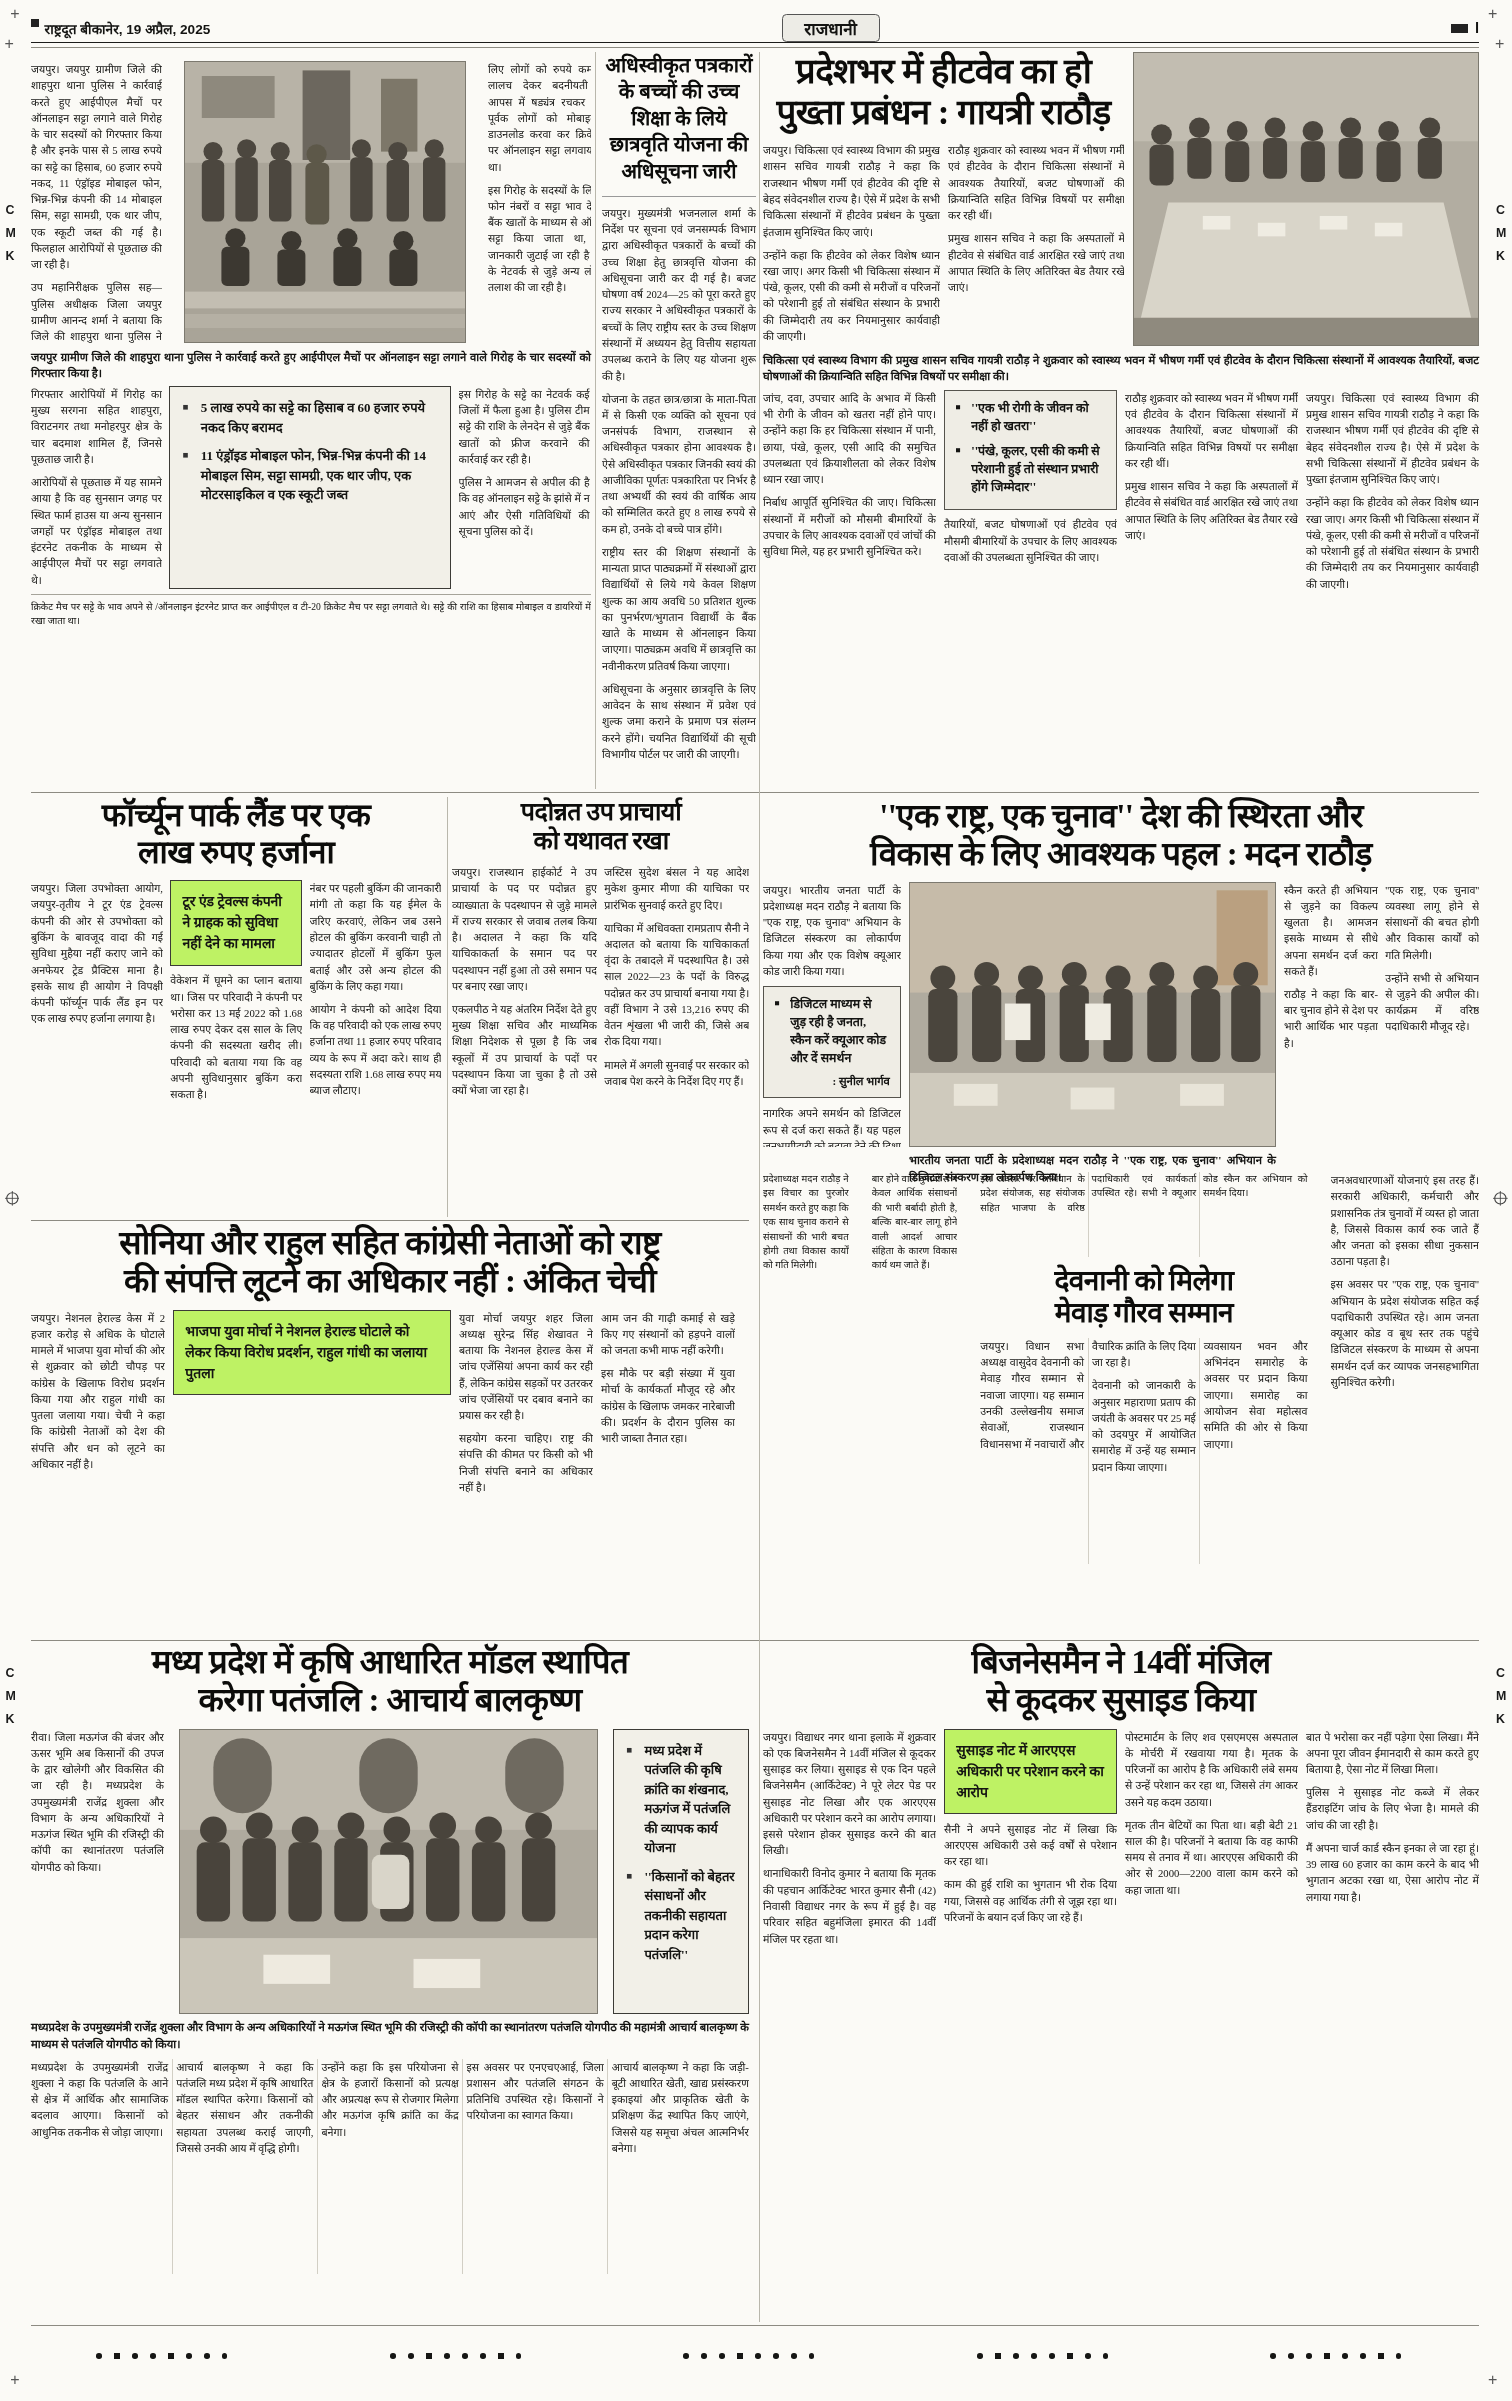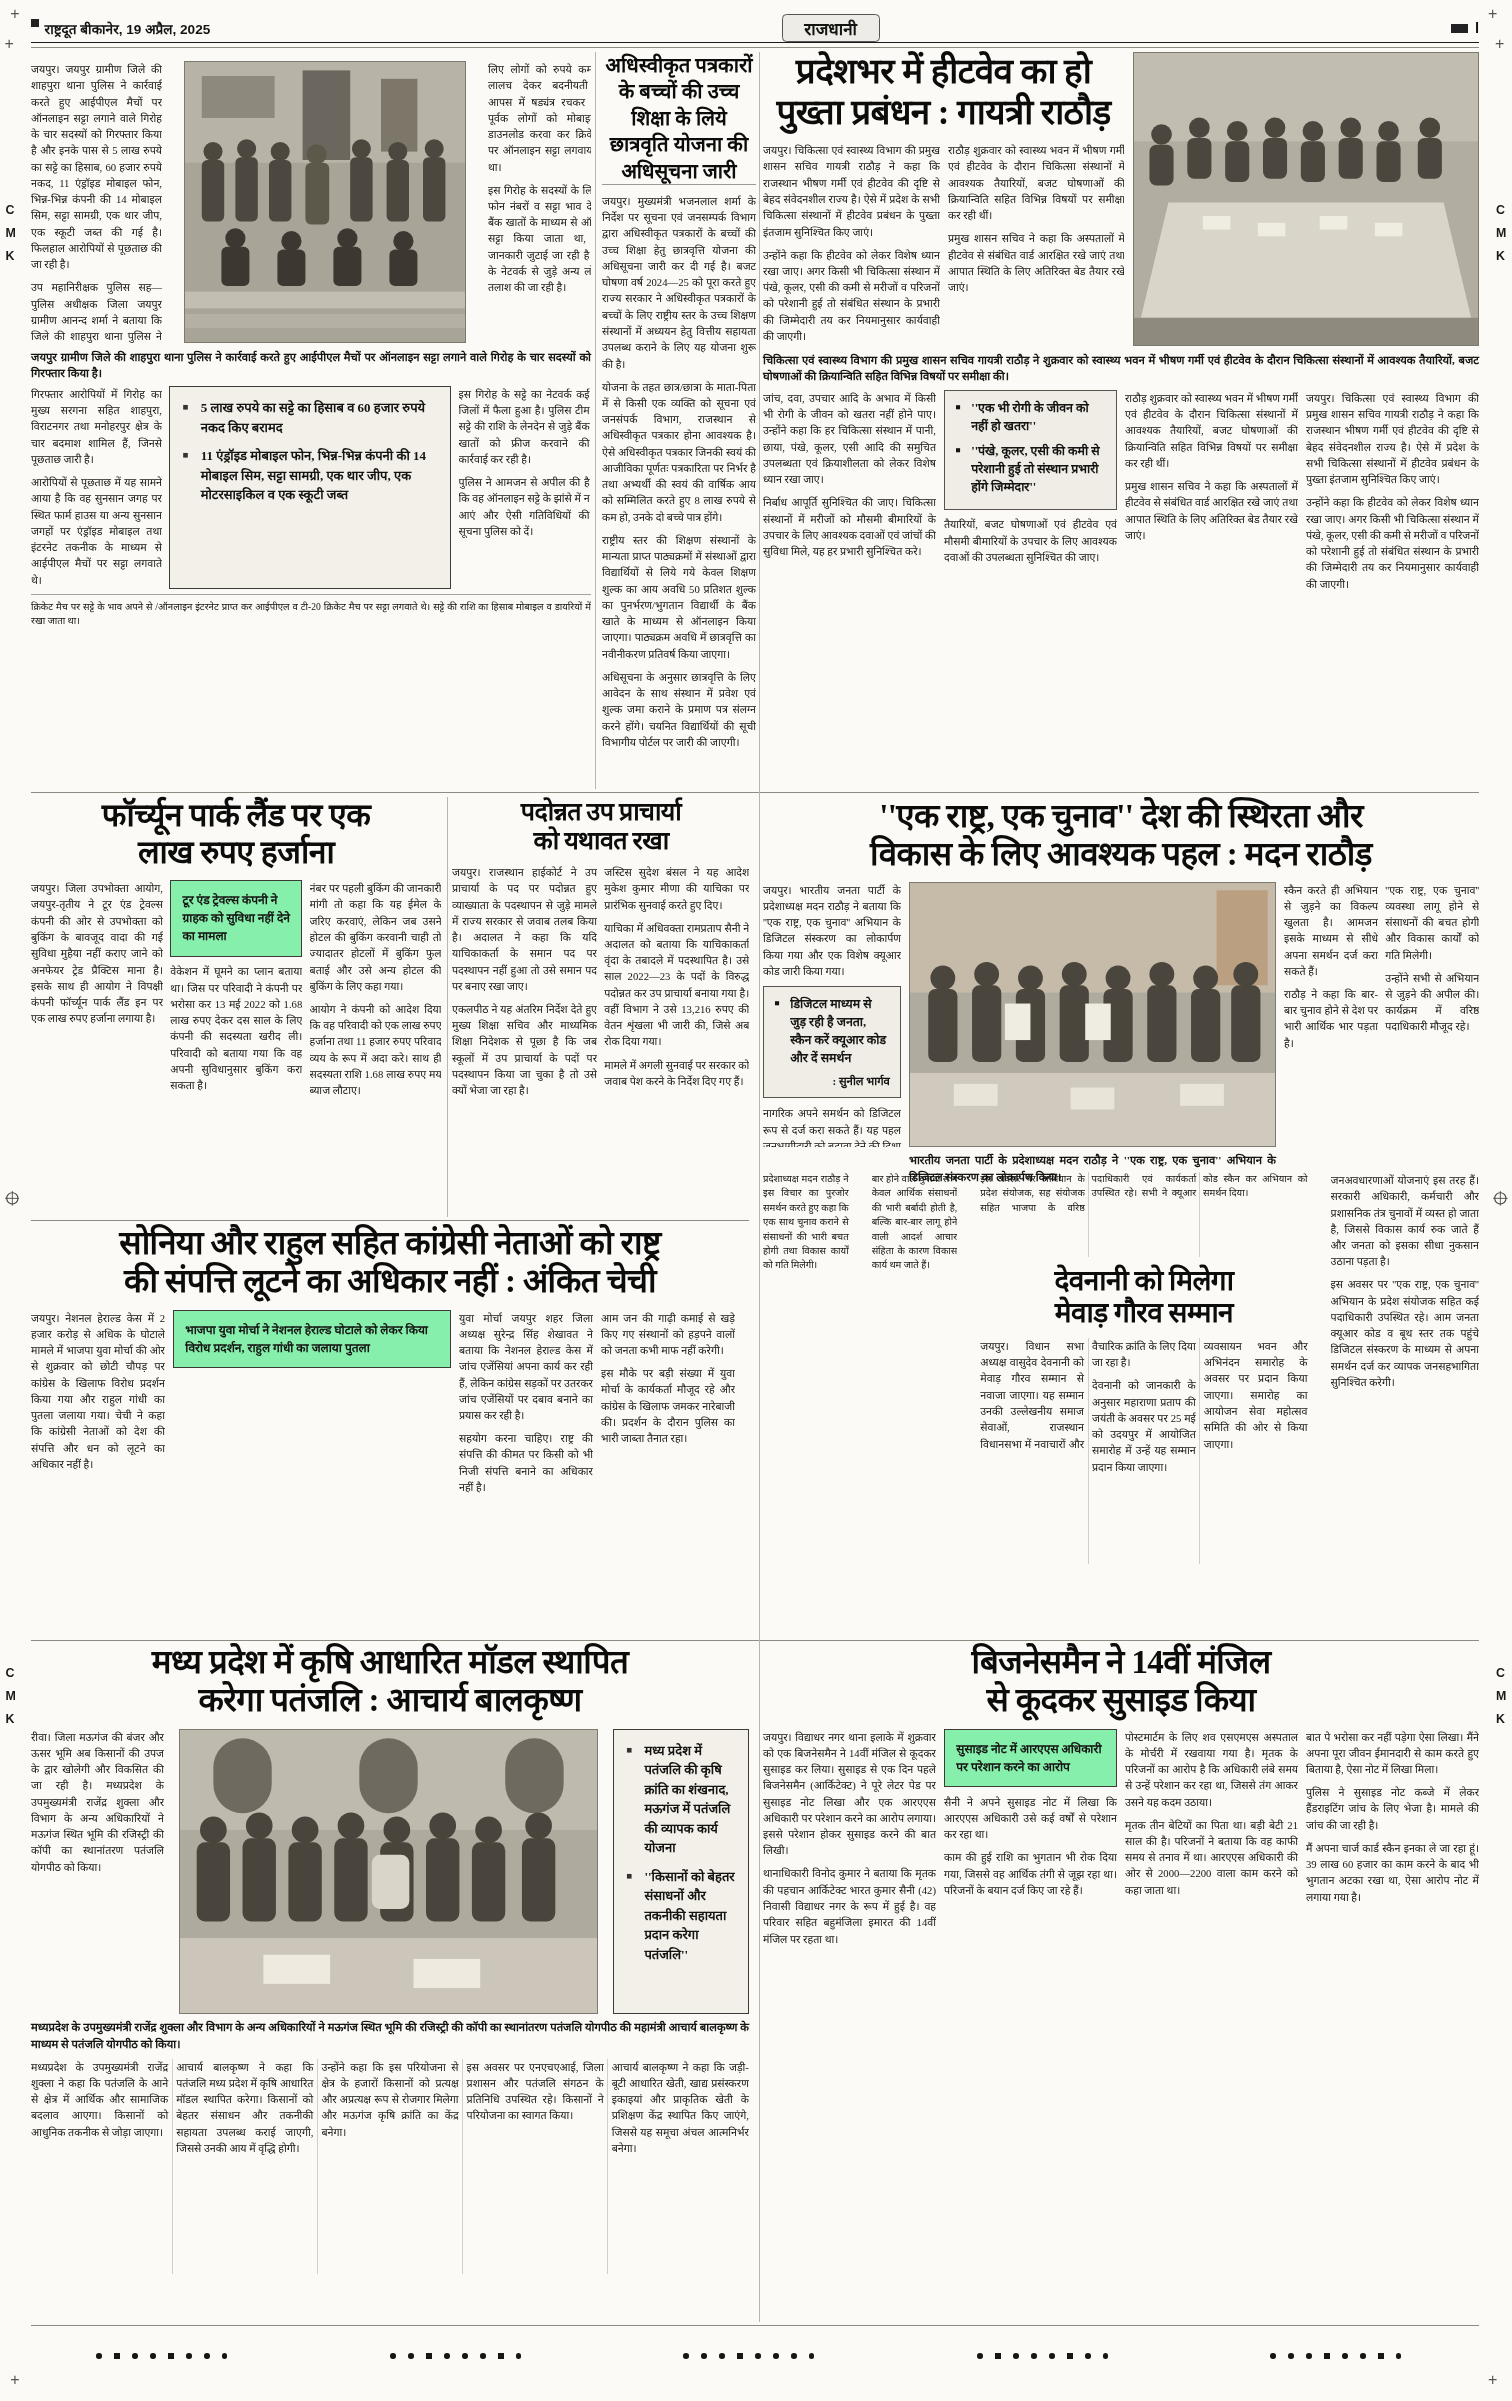--- a/index.html
+++ b/index.html
@@ -18,29 +18,29 @@
   .hr{position:absolute;height:0.6px;background:#8d8b82}
   .vr{position:absolute;width:0.6px;background:#b9b7ac}
   
   .hl{font-weight:bold;text-align:center;line-height:1.16;color:#0c0c0a;letter-spacing:-0.6px}
   .hl-xl{font-size:40px}
   .hl-lg{font-size:35px}
   .hl-md{font-size:33px}
   .hl-m2{font-size:32px}
   .hl-sm{font-size:25px}
   .hl-dev{font-size:28px}
-  .hl-a2{font-size:20.3px;line-height:1.3;letter-spacing:0;border-bottom:0.6px solid #999;padding-bottom:0}
+  .hl-a2{font-size:20.3px;line-height:1.3;letter-spacing:0;border-bottom:0.6px solid #999;padding-bottom:12px}
   .body-text p{font-size:10.7px;line-height:1.52;text-align:justify;margin:0 0 6.8px}
   .small p{font-size:9.6px;line-height:1.5}
   .caption{font-weight:bold;font-size:11.3px;line-height:1.45;text-align:justify;margin-top:5.6px}
   .hbox{list-style:none;border:1.1px solid #3c3b36;background:#f2f0e8;padding:11.3px 12.4px}
   .hbox li{font-weight:bold;font-size:13px;line-height:1.5;margin-bottom:9px;padding-left:18px;position:relative}
   .hbox li:last-child{margin-bottom:0}
   .hbox li::before{content:"■";position:absolute;left:0;top:1.7px;font-size:9.6px;color:#333}
-  .hbox1{border:1.1px solid #3c3b36;background:#86efac;padding:10.2px 11.3px;font-weight:bold;font-size:12px;line-height:1.5}
+  .hbox1{border:1.1px solid #3c3b36;background:#bef264;padding:10.2px 11.3px;font-weight:bold;font-size:14px;line-height:1.5}
   .qbox{border:1.1px solid #55534c;background:#efede5;padding:9px 10.2px;margin-bottom:6.8px}
   .qbox .qt{font-weight:bold;font-size:12.4px;line-height:1.45;padding-left:16px;position:relative}
   .qbox .qt::before{content:"■";position:absolute;left:0;top:1.1px;font-size:8.5px}
   .qbox .qa{font-weight:bold;font-size:11.3px;text-align:right;margin-top:5.6px}
   .col{flex:none;overflow:hidden}
   
   figure.photo{flex:none;border:0.6px solid #7c796f;background:linear-gradient(180deg,#b7b2a7,#968f83 60%,#7b766b);overflow:hidden}
   figure.photo svg{display:block;width:100%;height:100%}
   
   #a1{position:absolute;left:31px;top:52px;width:560px}

